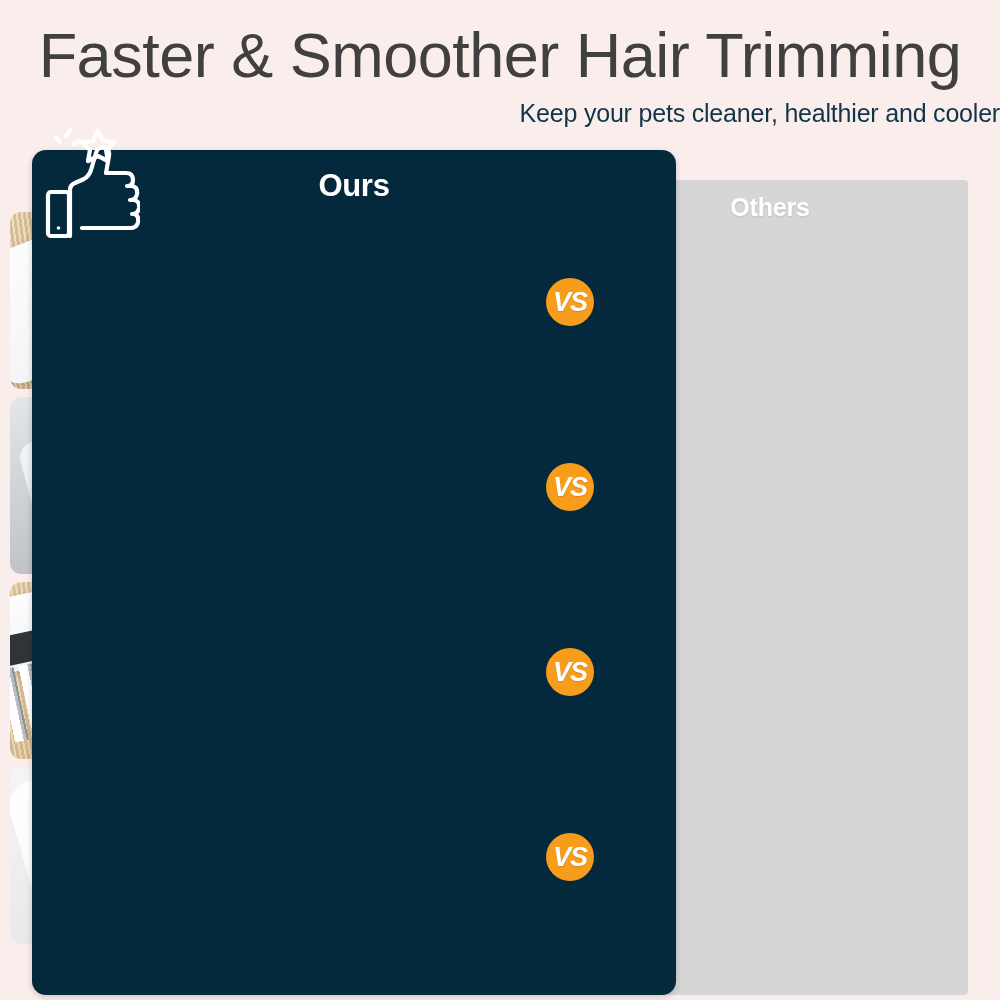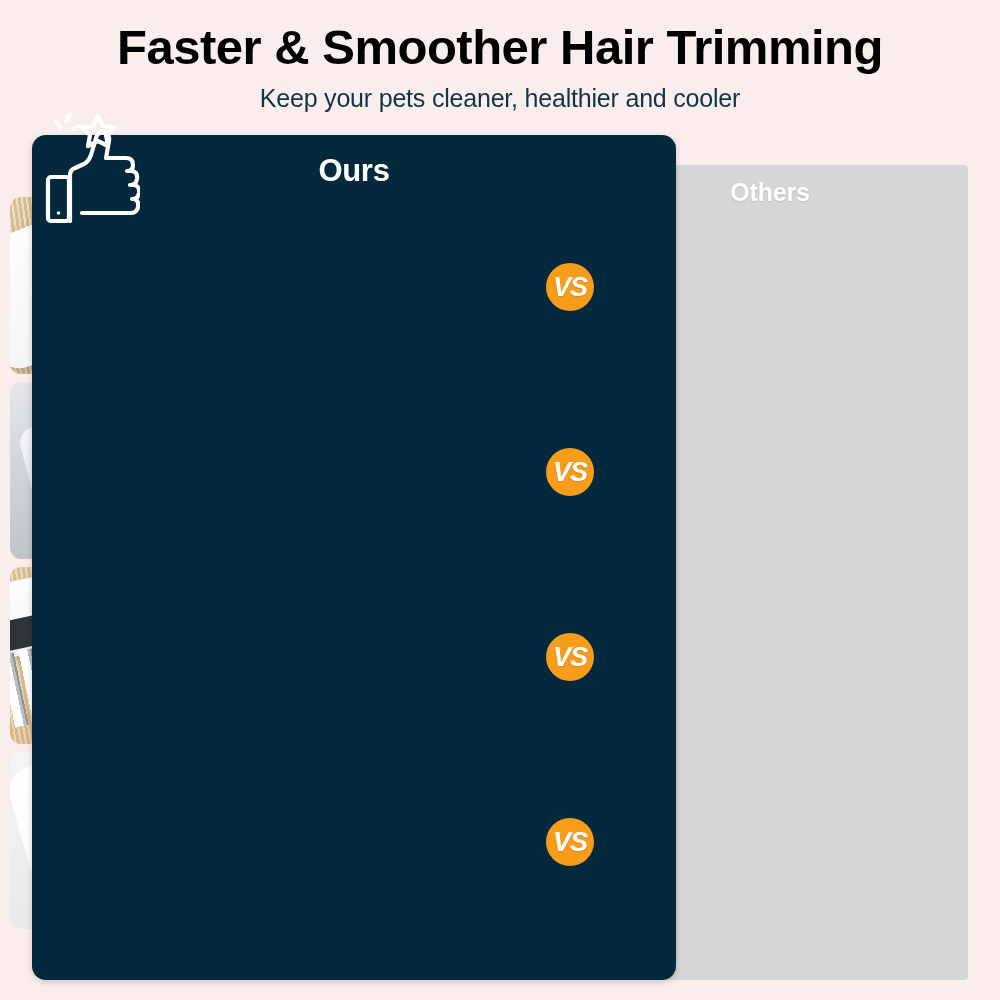--- a/index.html
+++ b/index.html
@@ -9,31 +9,32 @@
     height: 1000px;
     overflow: hidden;
     background: #faeeec;
     font-family: "Liberation Sans", sans-serif;
     position: relative;
   }
 
   
   .header { text-align: center; padding-top: 22px; }
   .title {
-    font-size: 49px;
-    font-weight: bold;
-    color: #000000;
+    font-size: 63px;
+    font-weight: normal;
+    color: #404040;
     letter-spacing: -0.5px;
     line-height: 1.05;
   }
   .subtitle {
     font-size: 25px;
     color: #123449;
     margin-top: 11px;
     letter-spacing: -0.2px;
+    text-align: right;
   }
 
   
   .compare { position: relative; margin-top: 22px; height: 820px; }
 
   .ours-panel {
     position: absolute;
     left: 32px; top: 0;
     width: 644px; height: 845px;
     background: #04293c;

